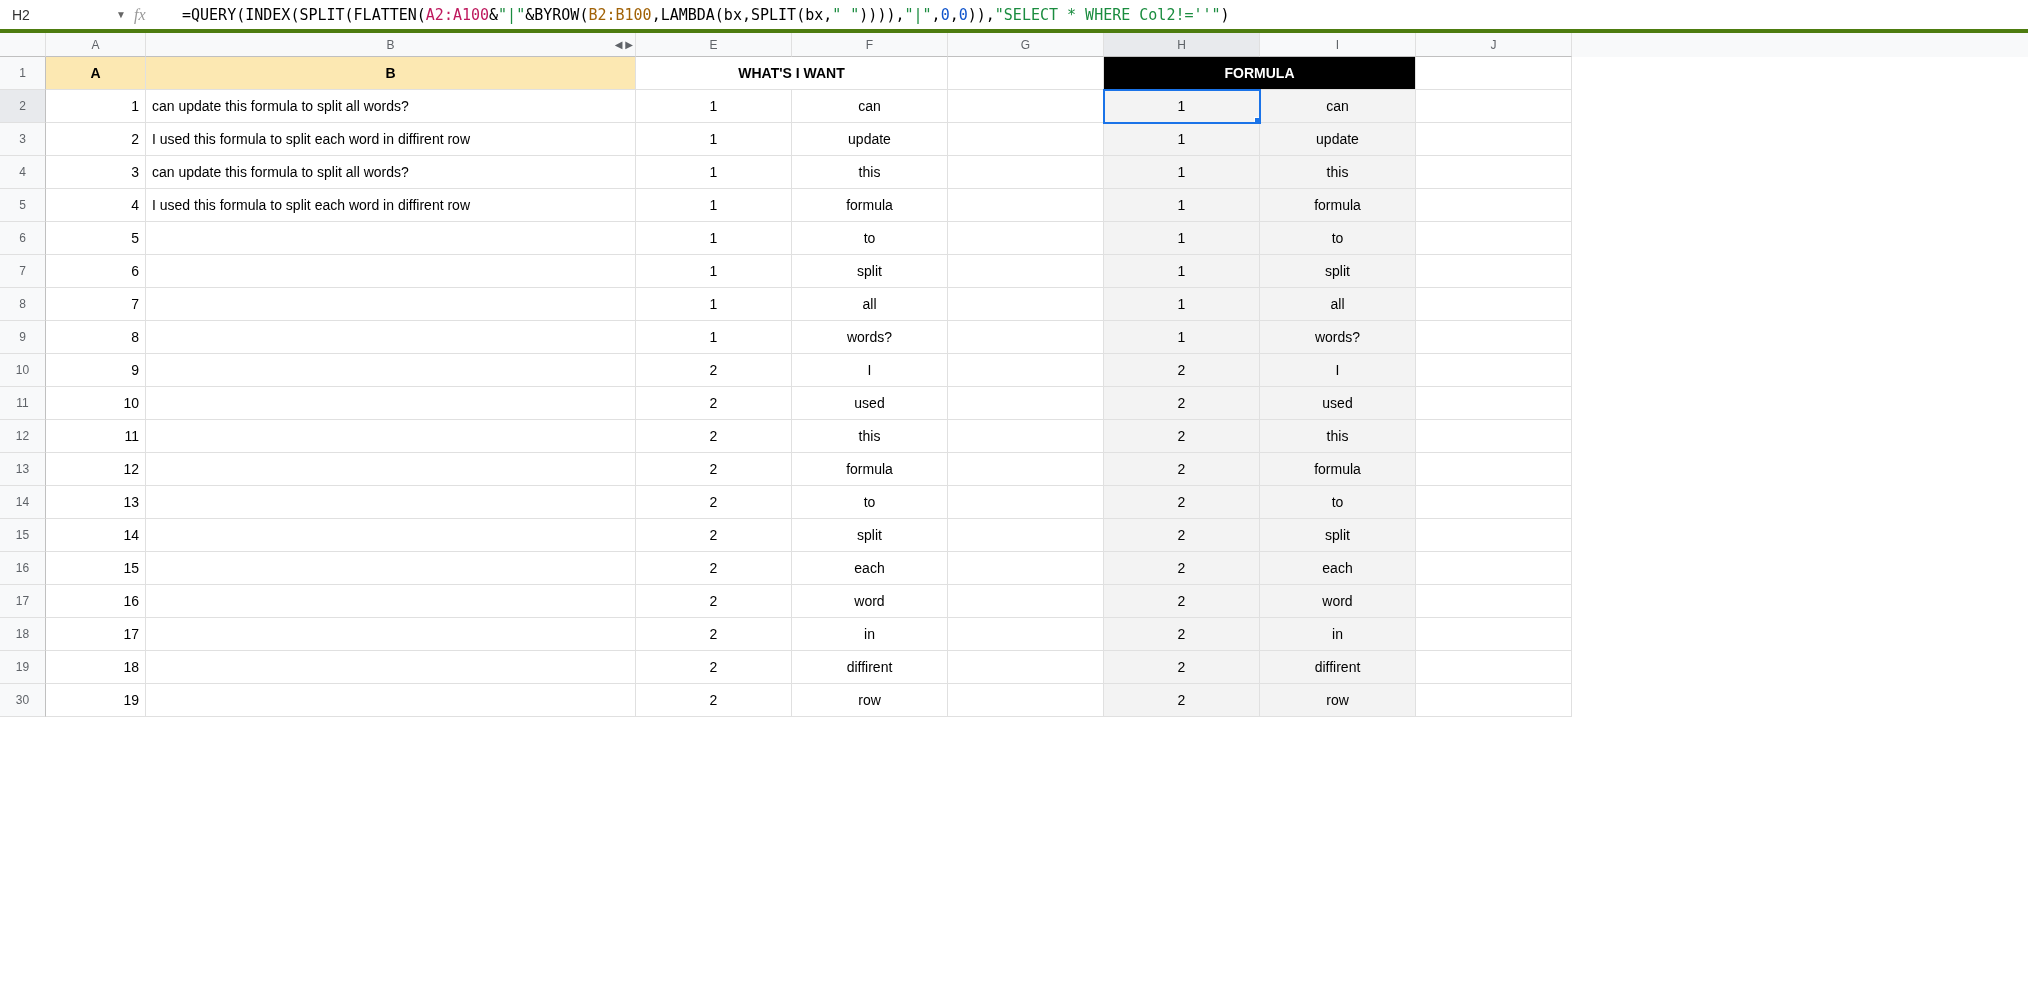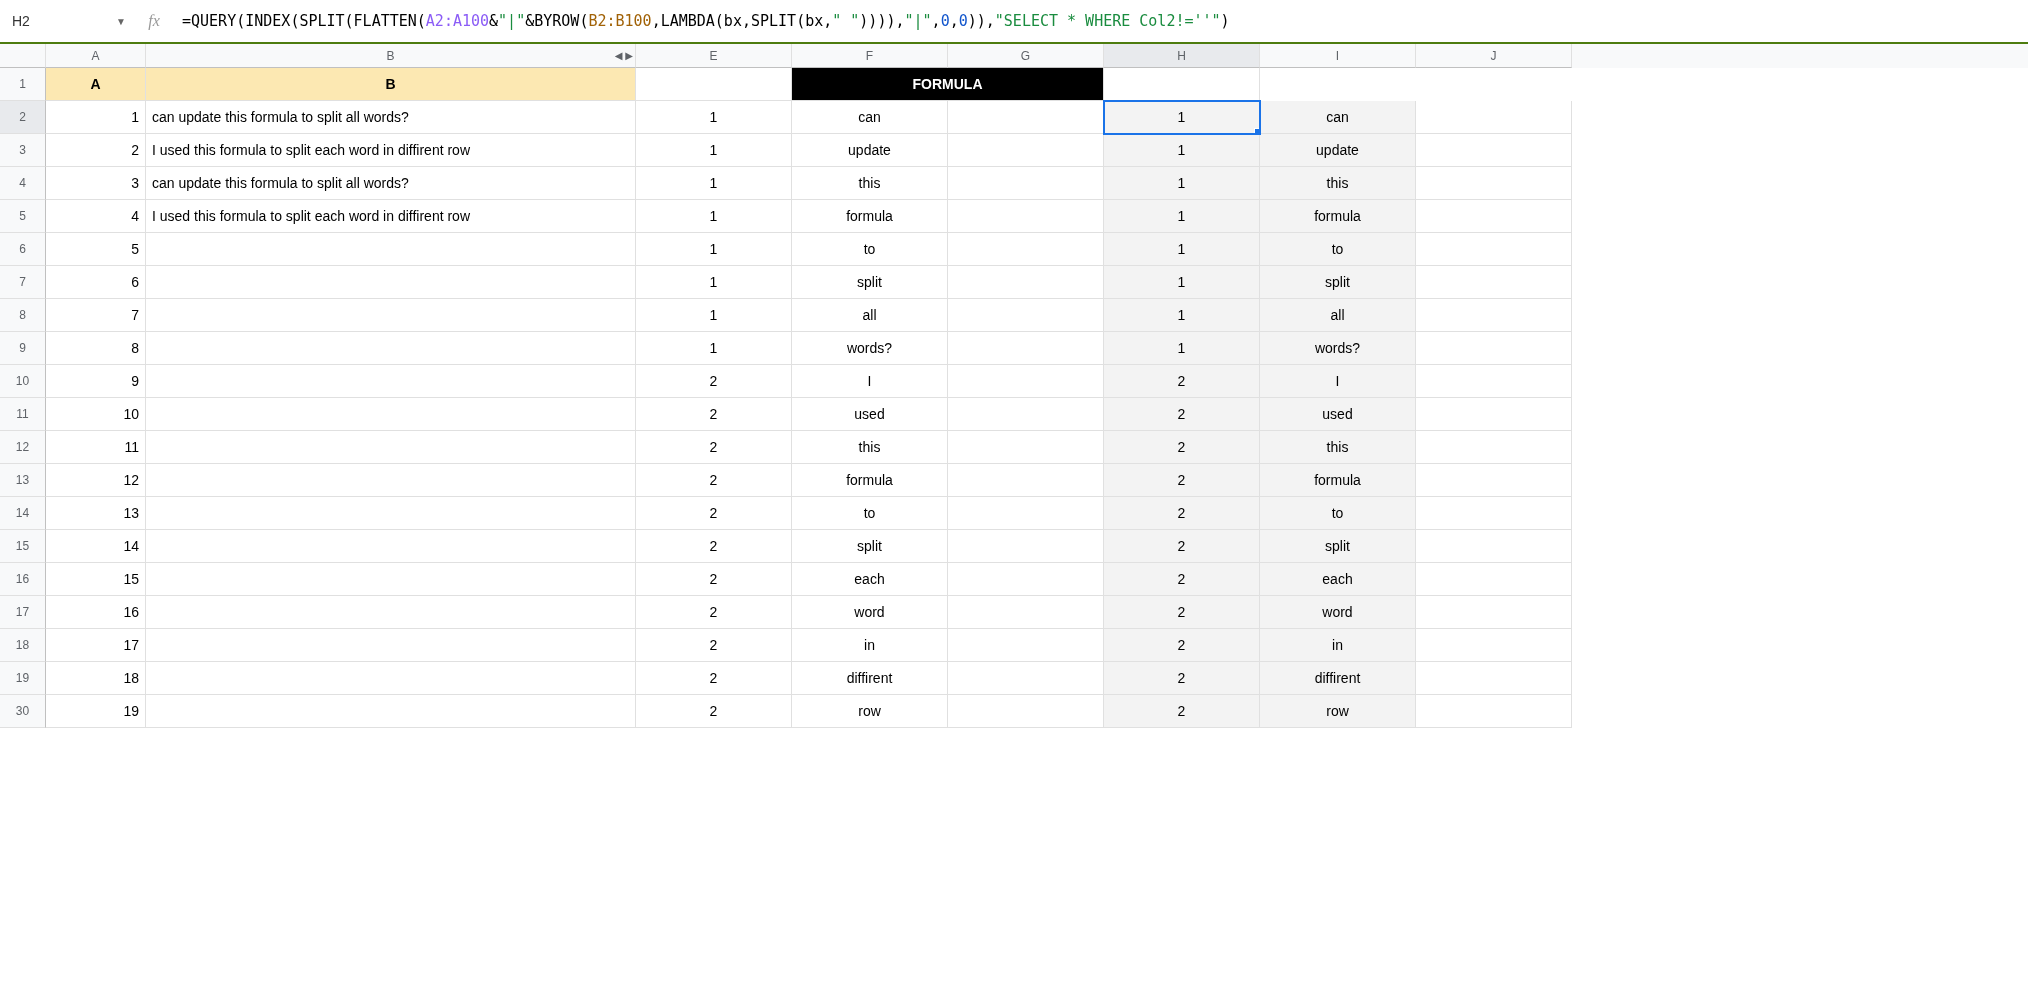--- a/index.html
+++ b/index.html
@@ -5,22 +5,22 @@
     * { box-sizing: border-box; margin: 0; padding: 0; }
     body {
       font-family: Arial, sans-serif;
       font-size: 13px;
       background: #fff;
       overflow: hidden;
     }
     .name-box-area {
       display: flex;
       align-items: center;
-      height: 44px;
-      border-bottom: 2px solid #4d7c0f;
+      height: 33px;
+      border-bottom: 4px solid #4d7c0f;
       padding: 0 4px;
     }
     .name-box {
       width: 130px;
       height: 24px;
       display: flex;
       align-items: center;
       padding: 0 8px;
       font-size: 14px;
       color: #333;
@@ -30,34 +30,34 @@
     .name-box-arrow {
       color: #666;
       font-size: 10px;
     }
     .fx-label {
       width: 40px;
       font-style: italic;
       font-family: serif;
       color: #999;
       font-size: 16px;
-      text-align: center;
+      text-align: left;
     }
     .formula-bar {
       flex: 1;
       height: 24px;
       padding: 0 8px;
       font-family: 'Consolas', 'Monaco', monospace;
       font-size: 15px;
       display: flex;
       align-items: center;
       white-space: pre;
     }
     .formula-bar .fn { color: #000; }
-    .formula-bar .range1 { color: #8b5cf6; }
+    .formula-bar .range1 { color: #be185d; }
     .formula-bar .range3 { color: #a16207; }
     .formula-bar .str { color: #1a8c3f; }
     .formula-bar .num { color: #1155cc; }
     
     .grid-container {
       display: flex;
       flex-direction: column;
     }
     .col-headers {
       display: flex;
@@ -175,20 +175,21 @@
     <div class="col-header col-H active">H</div>
     <div class="col-header col-I">I</div>
     <div class="col-header col-J">J</div>
   </div>
 
   <div id="rows">
       <div class="row header-row">
         <div class="row-header">1</div>
         <div class="cell col-A center header-yellow">A</div>
         <div class="cell col-B center header-yellow">B</div>
+        <div class="cell center" style="width: 312px;">WHAT'S I WANT</div>
         <div class="cell col-G"></div>
         <div class="cell center header-black" style="width: 312px;">FORMULA</div>
         <div class="cell col-J"></div>
       </div>
       <div class="row">
         <div class="row-header active">2</div>
         <div class="cell col-A right">1</div>
         <div class="cell col-B">can update this formula to split all words?</div>
         <div class="cell col-E center">1</div>
         <div class="cell col-F center">can</div>

